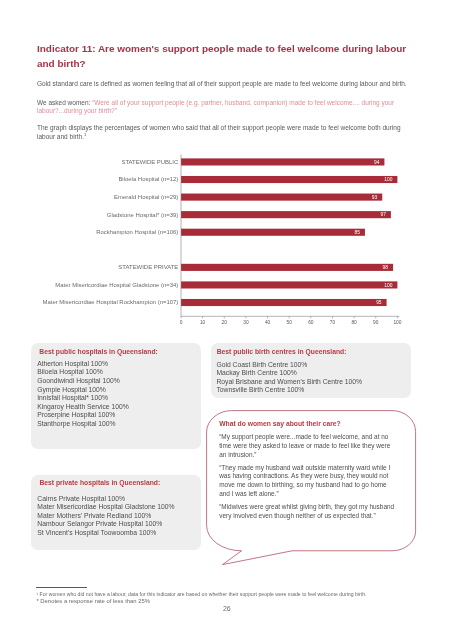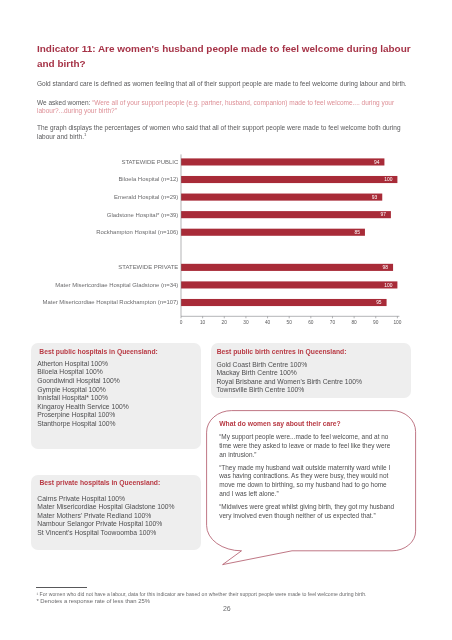--- a/index.html
+++ b/index.html
@@ -31,21 +31,21 @@
   .fnrule{position:absolute;left:36.4px;top:587.3px;width:51px;border-top:0.7px solid #58585a;}
   .fn{position:absolute;left:36.4px;font-size:5.15px;line-height:7.3px;color:#6a6a6c;}
   .pageno{position:absolute;left:0;top:604.6px;width:453.6px;text-align:center;font-size:7px;color:#6d6e70;}
   sup{font-size:65%;vertical-align:super;line-height:0;}
 </style>
 </head>
 <body>
 
 <div class="page">
 
-  <div class="title">Indicator 11: Are women's husband people made to feel welcome during labour and birth?</div>
+  <div class="title">Indicator 11: Are women's support people made to feel welcome during labour and birth?</div>
 
   <div class="para" style="top:79.8px">Gold standard care is defined as women feeling that all of their support people are made to feel welcome during labour and birth.</div>
 
   <div class="para" style="top:98.8px"><span>We asked women: </span><span class="hl">“Were all of your support people (e.g. partner, husband, companion) made to feel welcome.... during your labour?...during your birth?”</span></div>
 
   <div class="para" style="top:124.3px"><span>The graph displays the percentages of women who said that all of their support people were made to feel welcome both during labour and birth.</span><sup>1</sup></div>
 
   <svg class="chart" id="chart-svg" viewBox="0 0 452 640" width="452" height="640">
       <text x="178.3" y="163.9" text-anchor="end" font-family="&quot;Liberation Sans&quot;, sans-serif" font-size="5.95" fill="#6b6b6d">STATEWIDE PUBLIC</text>
       <rect x="181" y="158.4" width="203.41599999999997" height="7.1" fill="#a82b38"></rect>

